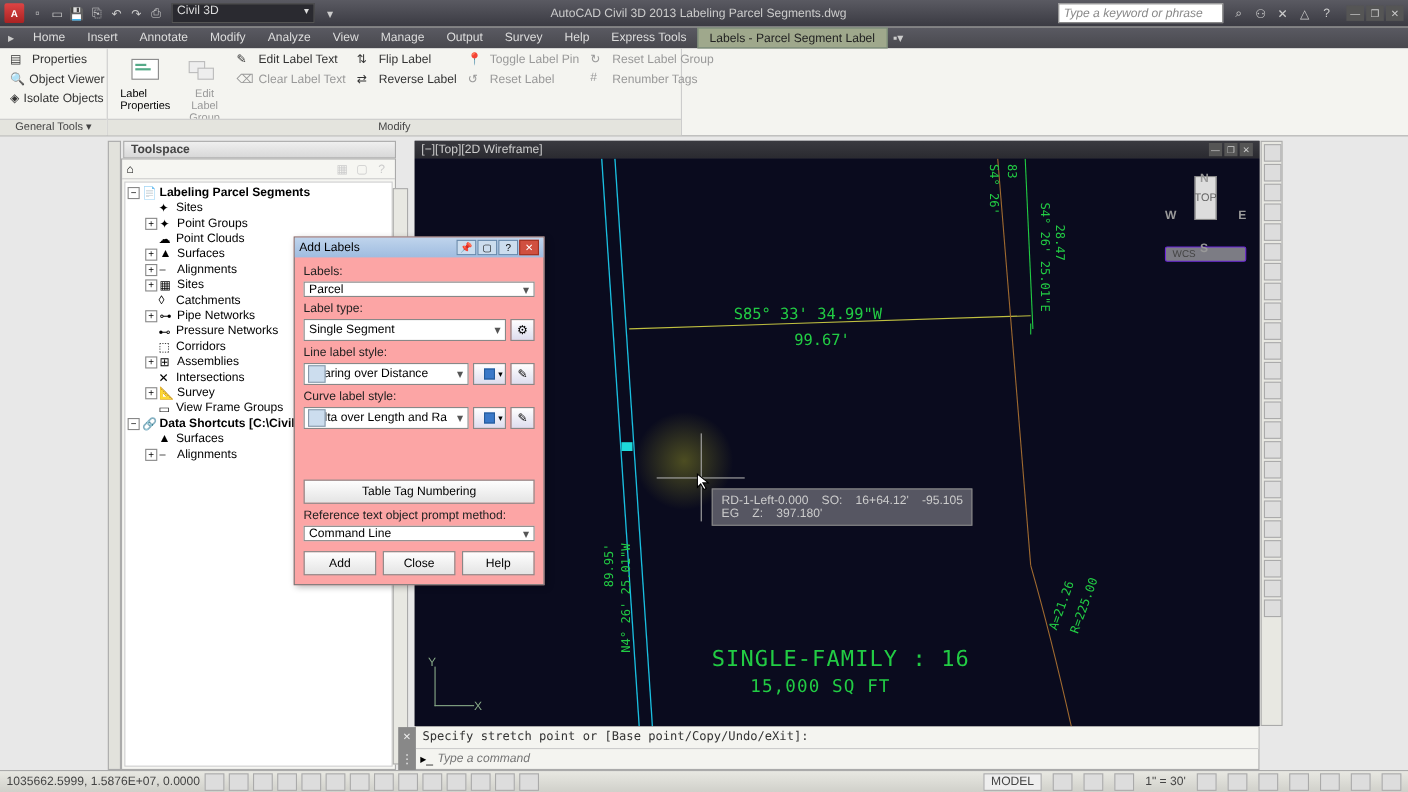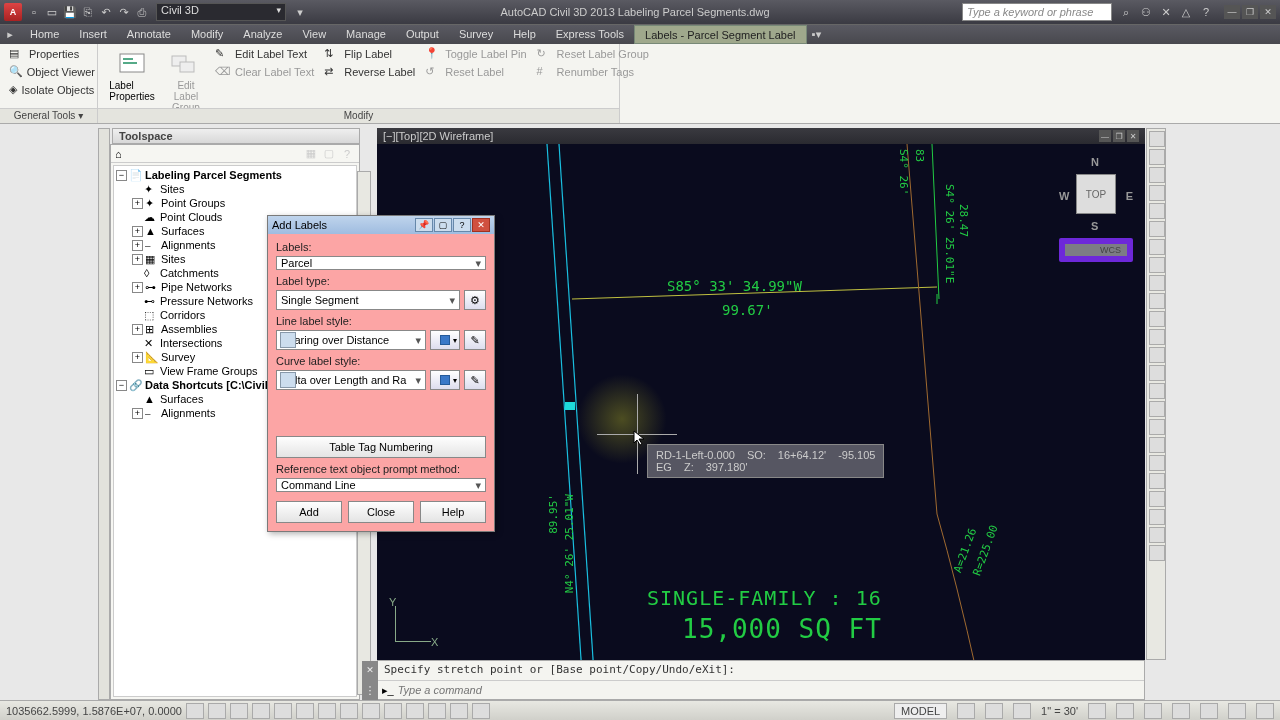--- a/index.html
+++ b/index.html
@@ -63,23 +63,23 @@
 .canvas { position:relative; width:100%; height:calc(100% - 16px); background:#0a0b1e; overflow:hidden; }
 .cad-text { position:absolute; color:#22cc44; font-family: monospace; }
 .cursor-cross { position:absolute; width:80px; height:80px; left:220px; top:250px; pointer-events:none; }
 .cursor-cross::before { content:""; position:absolute; left:0; right:0; top:50%; border-top:1px solid #aaa; }
 .cursor-cross::after { content:""; position:absolute; top:0; bottom:0; left:50%; border-left:1px solid #aaa; }
 .glow { position:absolute; left:200px; top:230px; width:90px; height:90px; background:radial-gradient(circle, rgba(200,200,40,.35), rgba(200,200,40,0) 70%); }
 .tooltip { position:absolute; left:270px; top:300px; background:rgba(100,100,110,.85); border:1px solid #888; color:#ccc; font-size:10px; padding:4px 8px; white-space:nowrap; }
 .tooltip div { display:flex; gap:12px; }
 .ucsicon { position:absolute; left:10px; bottom:10px; color:#8a8; font-family:monospace; }
 .viewcube { position:absolute; right:12px; top:12px; width:74px; height:110px; }
-.vc-cube { width:40px; height:40px; background:#ddd; border:1px solid #888; color:#666; display:flex; align-items:center; justify-content:center; margin:18px auto 0; font-size:10px; }
+.vc-cube { width:20px; height:40px; background:#ddd; border:1px solid #888; color:#666; display:flex; align-items:center; justify-content:center; margin:4px auto 0; font-size:10px; }
 .vc-dir { position:absolute; color:#999; font-size:11px; font-weight:bold; }
-.wcs-pill { background:rgba(200,200,200,.6); border:6px solid #6d28d9; font-size:9px; padding:1px 6px; border-radius:2px; margin-top:24px; text-align:right; color:#444; }
+.wcs-pill { background:rgba(200,200,200,.6); border:1px solid #6d28d9; font-size:9px; padding:1px 6px; border-radius:2px; margin-top:24px; text-align:left; color:#444; }
 
 
 .righttools { position:absolute; right:114px; top:128px; width:20px; bottom:60px; background:#e8e8e2; border:1px solid #aaa; display:flex; flex-direction:column; gap:2px; padding:2px; }
 .tool-ic { width:16px; height:16px; background:#ddd; border:1px solid #aaa; cursor:pointer; }
 
 
 .cmdarea { position:absolute; left:377px; right:135px; bottom:20px; height:40px; background:#f4f4f0; border:1px solid #aaa; display:flex; flex-direction:column; }
 .cmd-hist { flex:1; background:#f4f4f0; font-family:monospace; font-size:11px; padding:2px 6px; color:#333; border-bottom:1px solid #ccc; }
 .cmd-input { height:18px; display:flex; align-items:center; padding:0 4px; gap:4px; }
 .cmd-input input { flex:1; border:none; background:transparent; font-style:italic; color:#888; outline:none; }
@@ -361,21 +361,21 @@
       <line x1="182" y1="0" x2="217" y2="530" stroke="#1abfe0" stroke-width="1.2"></line>
       <line x1="195" y1="155" x2="560" y2="143" stroke="#c0c040" stroke-width="1"></line>
       <line x1="530" y1="0" x2="560" y2="370" stroke="#a06a30" stroke-width="1"></line>
       <path d="M560 370 Q 580 440 600 530" stroke="#a06a30" fill="none"></path>
       <line x1="555" y1="0" x2="562" y2="155" stroke="#22cc44" stroke-width="1"></line>
       <line x1="560" y1="150" x2="560" y2="160" stroke="#22cc44"></line>
     </svg>
     <div class="cad-text" style="left:290px; top:134px; font-size:14px">S85° 33' 34.99"W</div>
     <div class="cad-text" style="left:345px; top:158px; font-size:14px">99.67'</div>
     <div class="cad-text" style="left:270px; top:442px; font-size:20px; letter-spacing:1px">SINGLE-FAMILY : 16</div>
-    <div class="cad-text" style="left:305px; top:470px; font-size:26px; letter-spacing:1px">15,000 SQ FT</div>
+    <div class="cad-text" style="left:305px; top:470px; font-size:16px; letter-spacing:1px">15,000 SQ FT</div>
     <div class="cad-text" style="left:170px; top:350px; writing-mode:vertical-rl; transform:rotate(180deg); font-size:11px">89.95'</div>
     <div class="cad-text" style="left:186px; top:350px; writing-mode:vertical-rl; transform:rotate(180deg); font-size:11px">N4° 26' 25.01"W</div>
     <div class="cad-text" style="left:566px; top:40px; writing-mode:vertical-rl; font-size:11px">S4° 26' 25.01"E</div>
     <div class="cad-text" style="left:580px; top:60px; writing-mode:vertical-rl; font-size:11px">28.47</div>
     <div class="cad-text" style="left:520px; top:5px; writing-mode:vertical-rl; font-size:11px">S4° 26'</div>
     <div class="cad-text" style="left:536px; top:5px; writing-mode:vertical-rl; font-size:11px">83</div>
     <div class="cad-text" style="left:565px; top:400px; transform:rotate(-70deg); font-size:11px">A=21.26</div>
     <div class="cad-text" style="left:582px; top:400px; transform:rotate(-70deg); font-size:11px">R=225.00</div>
 
     <div class="glow"></div>

